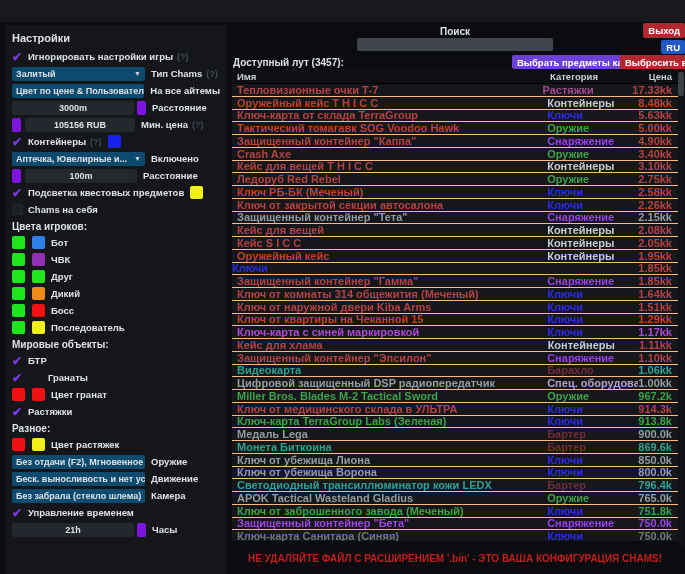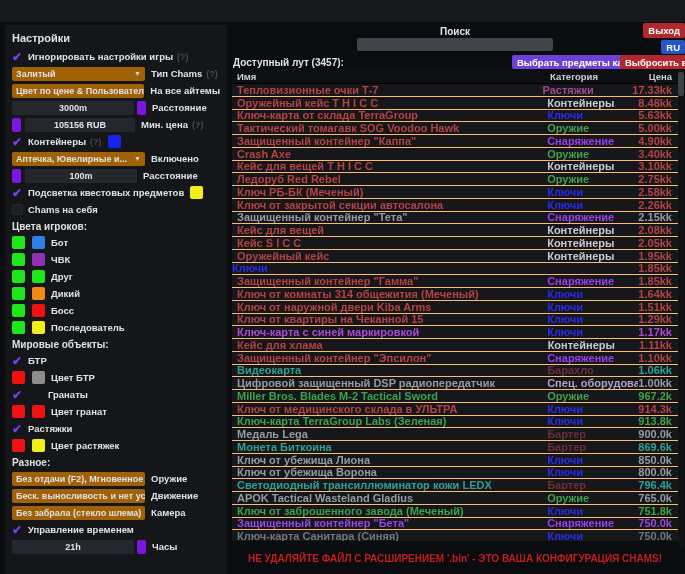--- a/index.html
+++ b/index.html
@@ -5,21 +5,21 @@
   html,body{margin:0;padding:0;background:#07080a;}
   *{box-sizing:border-box;font-family:"Liberation Sans",sans-serif;}
   #app{position:relative;width:685px;height:574px;background:#0a0c0f;overflow:hidden;font-weight:700;}
   #titlebar{position:absolute;left:0;top:0;width:685px;height:22px;background:#17191d;}
 
   
   #left-panel{position:absolute;left:5px;top:25px;width:222px;height:549px;background:#141619;padding:5px 7px;}
   #left-title{color:#dfe2e6;font-size:11px;margin:2px 0 4px 0;}
   .lrow{display:flex;align-items:center;height:17px;}
   .lrow.section{height:16px;align-items:flex-end;padding-bottom:2px;}
-  .ddbox{width:133px;height:14px;background:#a16207;border-radius:2px;display:flex;align-items:center;justify-content:space-between;padding:0 4px;color:#dfe2e6;font-size:9px;white-space:nowrap;overflow:hidden;}
+  .ddbox{width:133px;height:14px;background:#0c4a6e;border-radius:2px;display:flex;align-items:center;justify-content:space-between;padding:0 4px;color:#dfe2e6;font-size:9px;white-space:nowrap;overflow:hidden;}
   .ddarrow{font-size:7px;color:#cfd3d8;margin-left:3px;}
   .inbox{height:14px;background:#24272d;border-radius:2px;display:flex;align-items:center;justify-content:center;color:#dfe2e6;font-size:9px;}
   .sw{border-radius:2px;flex:none;}
   .sw-slim{width:9px;height:14px;}
   .sw-sq{width:13px;height:13px;}
   .llabel{color:#dfe2e6;font-size:9.5px;margin-left:6px;white-space:nowrap;}
   .lsection{color:#dfe2e6;font-size:10px;}
   .help{color:#3e4a58;font-size:9px;margin-left:4px;}
   .chk{width:14px;flex:none;display:flex;align-items:center;}
   .chk .mark{color:#7c3bf0;font-size:12px;line-height:12px;}
@@ -160,48 +160,43 @@
         <div class="lrow section">
           <span class="lsection">Мировые объекты:</span>
         </div>
         <div class="lrow">
           <span class="chk">
             <span class="mark">✔</span>
           </span>
           <span class="llabel" style="margin-left: 2px;">БТР</span>
         </div>
         <div class="lrow">
-          <span class="sw sw-sq cp1" style="background: rgb(240, 18, 18);"></span>
-          <span class="sw sw-sq" style="background: rgb(141, 141, 141);"></span>
-          <span class="llabel">Цвет БТР</span>
-        </div>
-        <div class="lrow">
           <span class="chk">
             <span class="mark">✔</span>
           </span>
           <span class="llabel" style="margin-left: 0; padding-left: 22px;">Гранаты</span>
         </div>
         <div class="lrow">
           <span class="sw sw-sq cp1" style="background: rgb(240, 18, 18);"></span>
           <span class="sw sw-sq" style="background: rgb(240, 18, 18);"></span>
           <span class="llabel">Цвет гранат</span>
         </div>
         <div class="lrow">
           <span class="chk">
             <span class="mark">✔</span>
           </span>
           <span class="llabel" style="margin-left: 2px;">Растяжки</span>
         </div>
+        <div class="lrow section">
+          <span class="lsection">Разное:</span>
+        </div>
         <div class="lrow">
           <span class="sw sw-sq cp1" style="background: rgb(240, 18, 18);"></span>
           <span class="sw sw-sq" style="background: rgb(240, 240, 24);"></span>
           <span class="llabel">Цвет растяжек</span>
-        </div>
-        <div class="lrow section">
-          <span class="lsection">Разное:</span>
         </div>
         <div class="lrow">
           <span class="ddbox">
             <span>Без отдачи (F2), Мгновенное п</span>
           </span>
           <span class="llabel">Оружие</span>
         </div>
         <div class="lrow">
           <span class="ddbox">
             <span>Беск. выносливость и нет уста</span>

